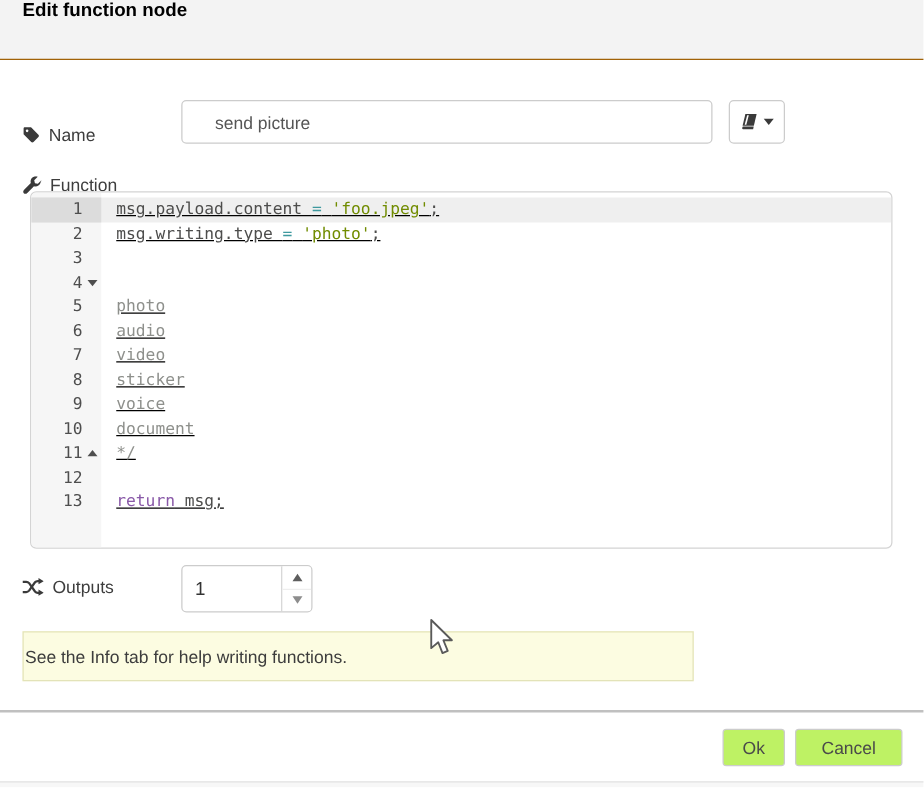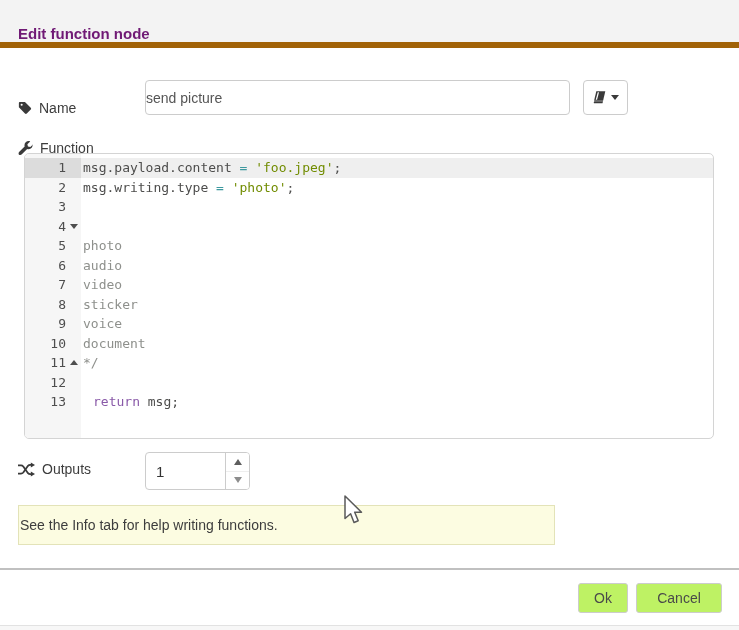--- a/index.html
+++ b/index.html
@@ -1,33 +1,33 @@
 <!DOCTYPE html>
 <html style="--header-bg: #f3f3f3; --code-text: #4d4d4c; --operator: #3e999f; --string: #718c00; --comment: #8e908c; --keyword: #8959a8; --gutter-bg: #f6f6f6; --active-line-bg: #efefef; --active-gutter-bg: #dcdcdc; --info-bg: #fcfce1; --info-border: #e3e3b8;"><head>
 <meta charset="utf-8">
 <style>
   html,body{margin:0;padding:0;background:#fff;}
   .stage{position:relative;width:739px;height:630px;background:#fff;overflow:hidden;
          font-family:"Liberation Sans",sans-serif;}
 
   
   .dlg-header{position:absolute;left:0;top:0;width:739px;height:48px;background:var(--header-bg);
-              border-bottom:6px solid #a16207;display:flex;align-items:flex-end;padding-left:18px;
-              box-sizing:border-box;font-weight:bold;font-size:15px;color:#701a75;}
+              border-bottom:1px solid #a16207;display:flex;align-items:flex-start;padding-left:18px;
+              box-sizing:border-box;font-weight:bold;font-size:15px;color:#000000;}
 
   
   .field-label{position:absolute;display:flex;align-items:center;gap:7px;font-size:14px;color:#3d3d3d;}
   .lbl-name{left:18px;top:100px;justify-content:center;}
   .lbl-func{left:18px;top:140px;}
   .lbl-out{left:18px;top:461px;}
   .icon{display:inline-flex;align-items:center;justify-content:center;}
 
   
   .name-input{position:absolute;left:145px;top:80px;width:425px;height:35px;box-sizing:border-box;
-              border:1px solid #ccc;border-radius:4px;padding:0 0;font-size:14px;color:#555;
+              border:1px solid #ccc;border-radius:4px;padding:0 26px;font-size:14px;color:#555;
               font-family:"Liberation Sans",sans-serif;background:#fff;outline:none;}
   .lib-btn{position:absolute;left:583px;top:80px;width:45px;height:35px;box-sizing:border-box;
            border:1px solid #ccc;border-radius:4px;background:#fff;display:flex;align-items:center;
            justify-content:center;gap:4px;cursor:pointer;padding:0;}
   .caret-down{width:0;height:0;border-left:4px solid transparent;border-right:4px solid transparent;
               border-top:5px solid #3a3a3a;}
 
   
   .editor{position:absolute;left:24px;top:153px;width:688px;height:284px;border:1px solid #d4d4d4;
           border-radius:5px;background:#fff;overflow:hidden;
@@ -38,26 +38,26 @@
   .ed-row.active{background:var(--active-line-bg);}
   .ed-row.active .gcell{background:var(--active-gutter-bg);}
   .gcell{width:56px;flex:0 0 56px;display:flex;align-items:center;box-sizing:border-box;
          padding-right:3px;color:#4e4e4e;}
   .lnum{flex:1;text-align:right;}
   .fold{width:12px;display:flex;align-items:center;justify-content:flex-end;}
   .fold-down::after{content:"";border-left:4px solid transparent;border-right:4px solid transparent;
                     border-top:5px solid #4e4e4e;}
   .fold-up::after{content:"";border-left:4px solid transparent;border-right:4px solid transparent;
                   border-bottom:5px solid #4e4e4e;}
-  .ccode{padding-left:2px;white-space:pre;}
+  .ccode{padding-left:12px;white-space:pre;text-decoration:underline;}
   .tok-code{color:var(--code-text);}
   .tok-operator{color:var(--operator);}
   .tok-string{color:var(--string);}
   .tok-comment{color:var(--comment);}
-  .tok-keyword{color:var(--keyword);margin-left:10px;}
+  .tok-keyword{color:var(--keyword);}
 
   
   .spinner{position:absolute;left:145px;top:452px;width:105px;height:38px;box-sizing:border-box;
            border:1px solid #ccc;border-radius:4px;background:#fff;display:flex;overflow:hidden;}
   .spin-input{flex:1;border:none;outline:none;padding:0 0 0 10px;font-size:15px;color:#333;
               font-family:"Liberation Sans",sans-serif;min-width:0;background:transparent;}
   .spin-btns{width:23px;border-left:1px solid #ccc;display:flex;flex-direction:column;}
   .spin-up,.spin-down{flex:1;display:flex;align-items:center;justify-content:center;cursor:pointer;
                       background:#fff;border:none;padding:0;}
   .spin-up{border-bottom:1px solid #eee;}

